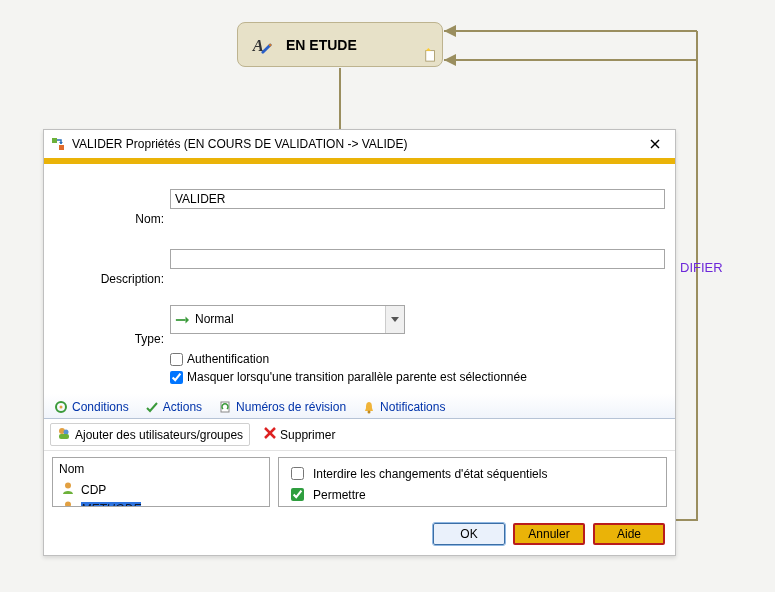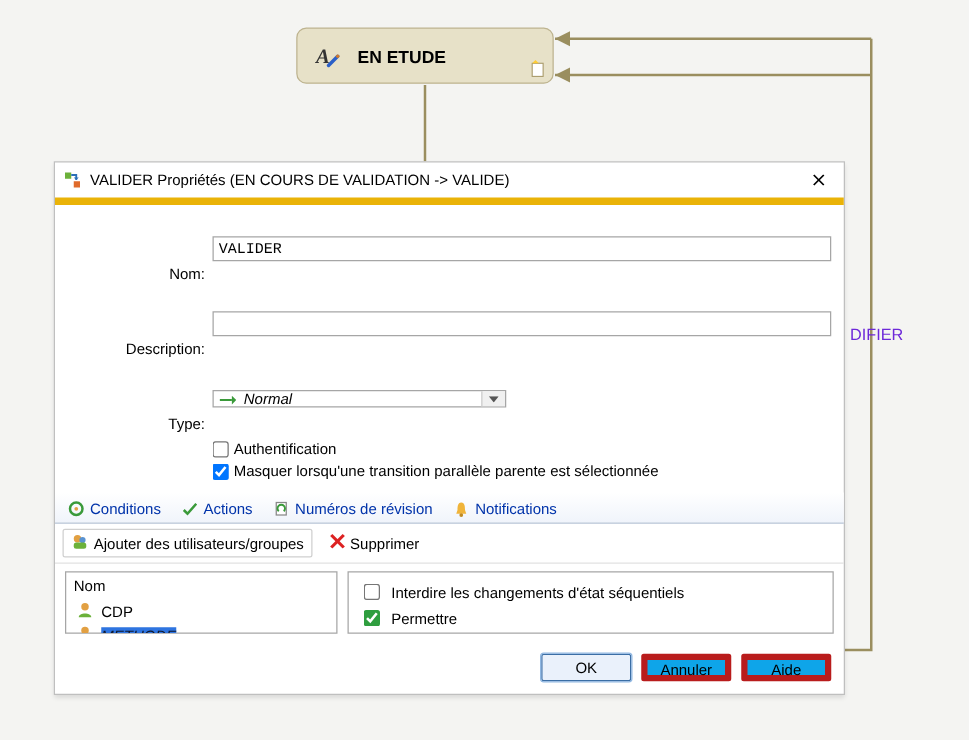--- a/index.html
+++ b/index.html
@@ -111,29 +111,28 @@
     width: 110px;
     text-align: right;
     padding-right: 6px;
     margin-top: 40px;
   }
   .form-row input[type=text] {
     flex: 1;
     height: 20px;
     border: 1px solid #a6a6a6;
     padding: 0 4px;
-    font-family: Liberation Mono, monospace;
+    font-family: Liberation Sans, sans-serif;
     font-size: 12px;
     box-sizing: border-box;
   }
   .type-sel-wrap {
     position: relative;
     width: 235px;
-    height: 14px;
-    font-style: italic;
+    height: 29px;
   }
   .type-sel {
     width: 100%;
     height: 100%;
     border: 1px solid #a6a6a6;
     background: #fff;
     box-sizing: border-box;
     display: flex;
     align-items: center;
     padding: 0 4px;
@@ -265,22 +264,22 @@
   
   .footer {
     display: flex;
     justify-content: flex-end;
     gap: 8px;
     padding: 8px 10px 10px 10px;
   }
   .footer button {
     width: 72px;
     height: 22px;
-    border: 5px solid #b91c1c;
-    background: #0ea5e9;
+    border: 2px solid #b91c1c;
+    background: #eab308;
     font-family: inherit;
     font-size: 12px;
     cursor: pointer;
     border-radius: 2px;
   }
   .footer button.primary {
     border: 1px solid #3b6ea5;
     outline: 1px solid #8fb7e2;
     background: #eaf1fb;
     margin-left: 23px;

